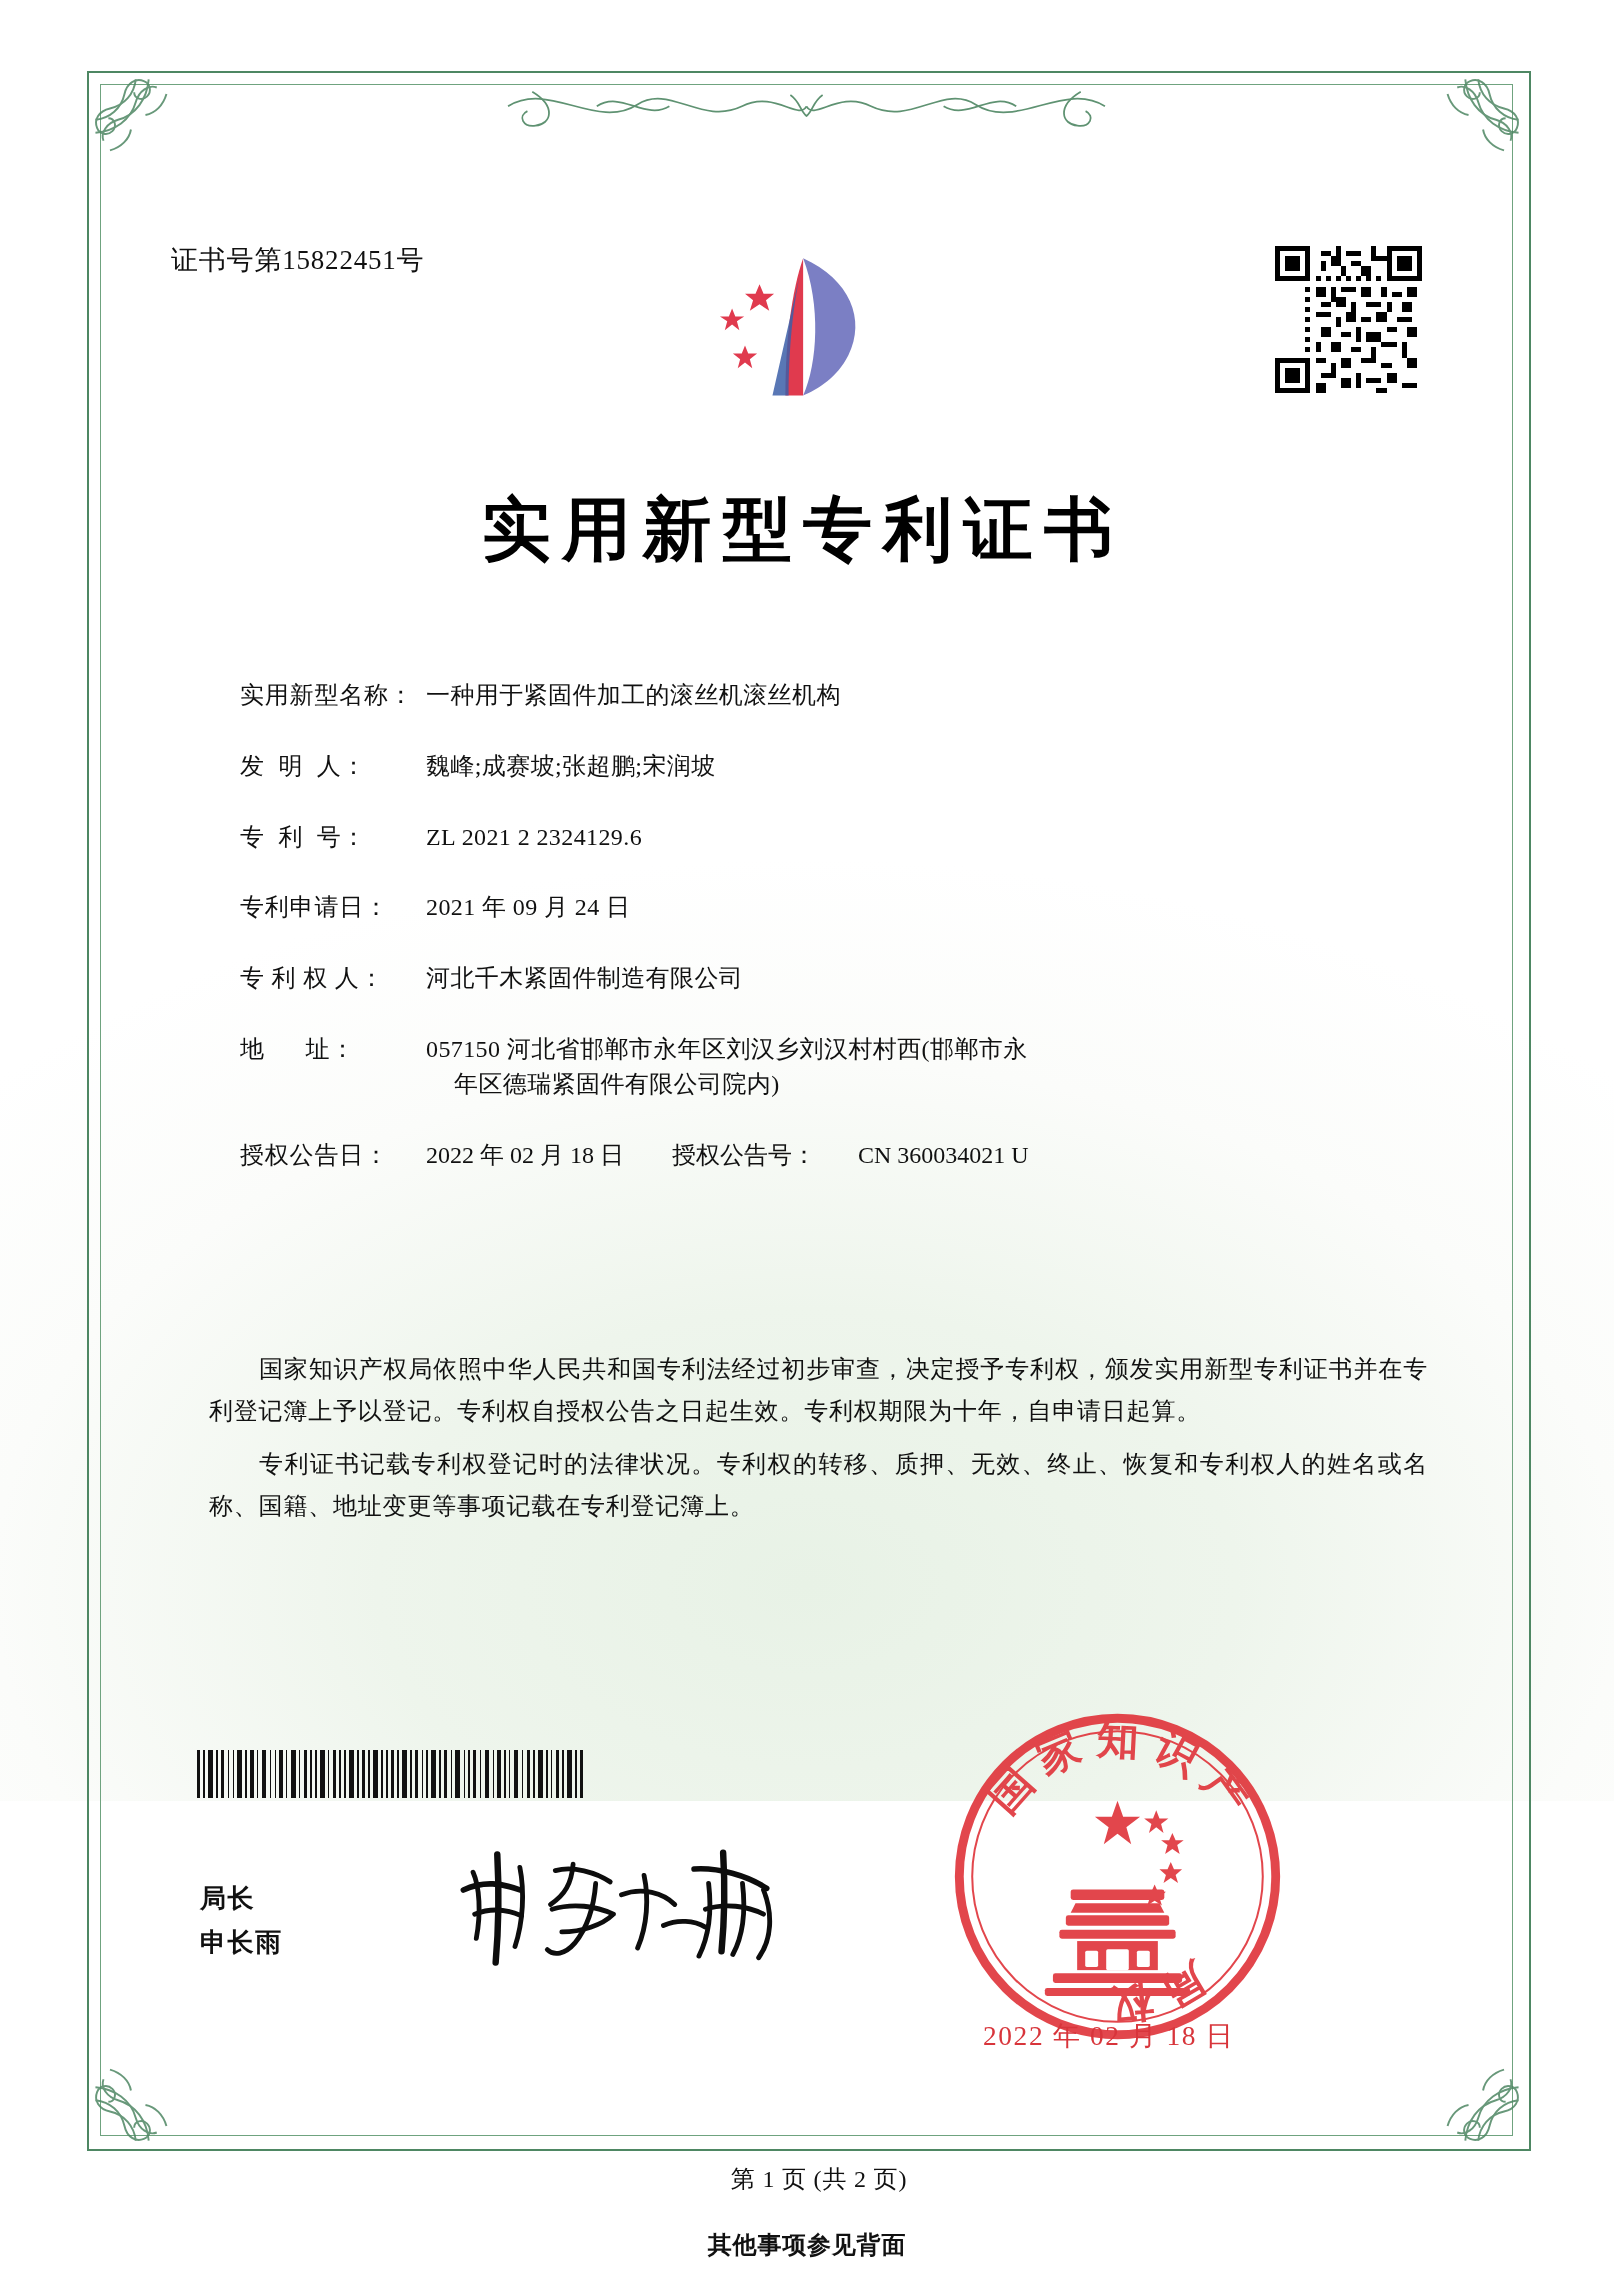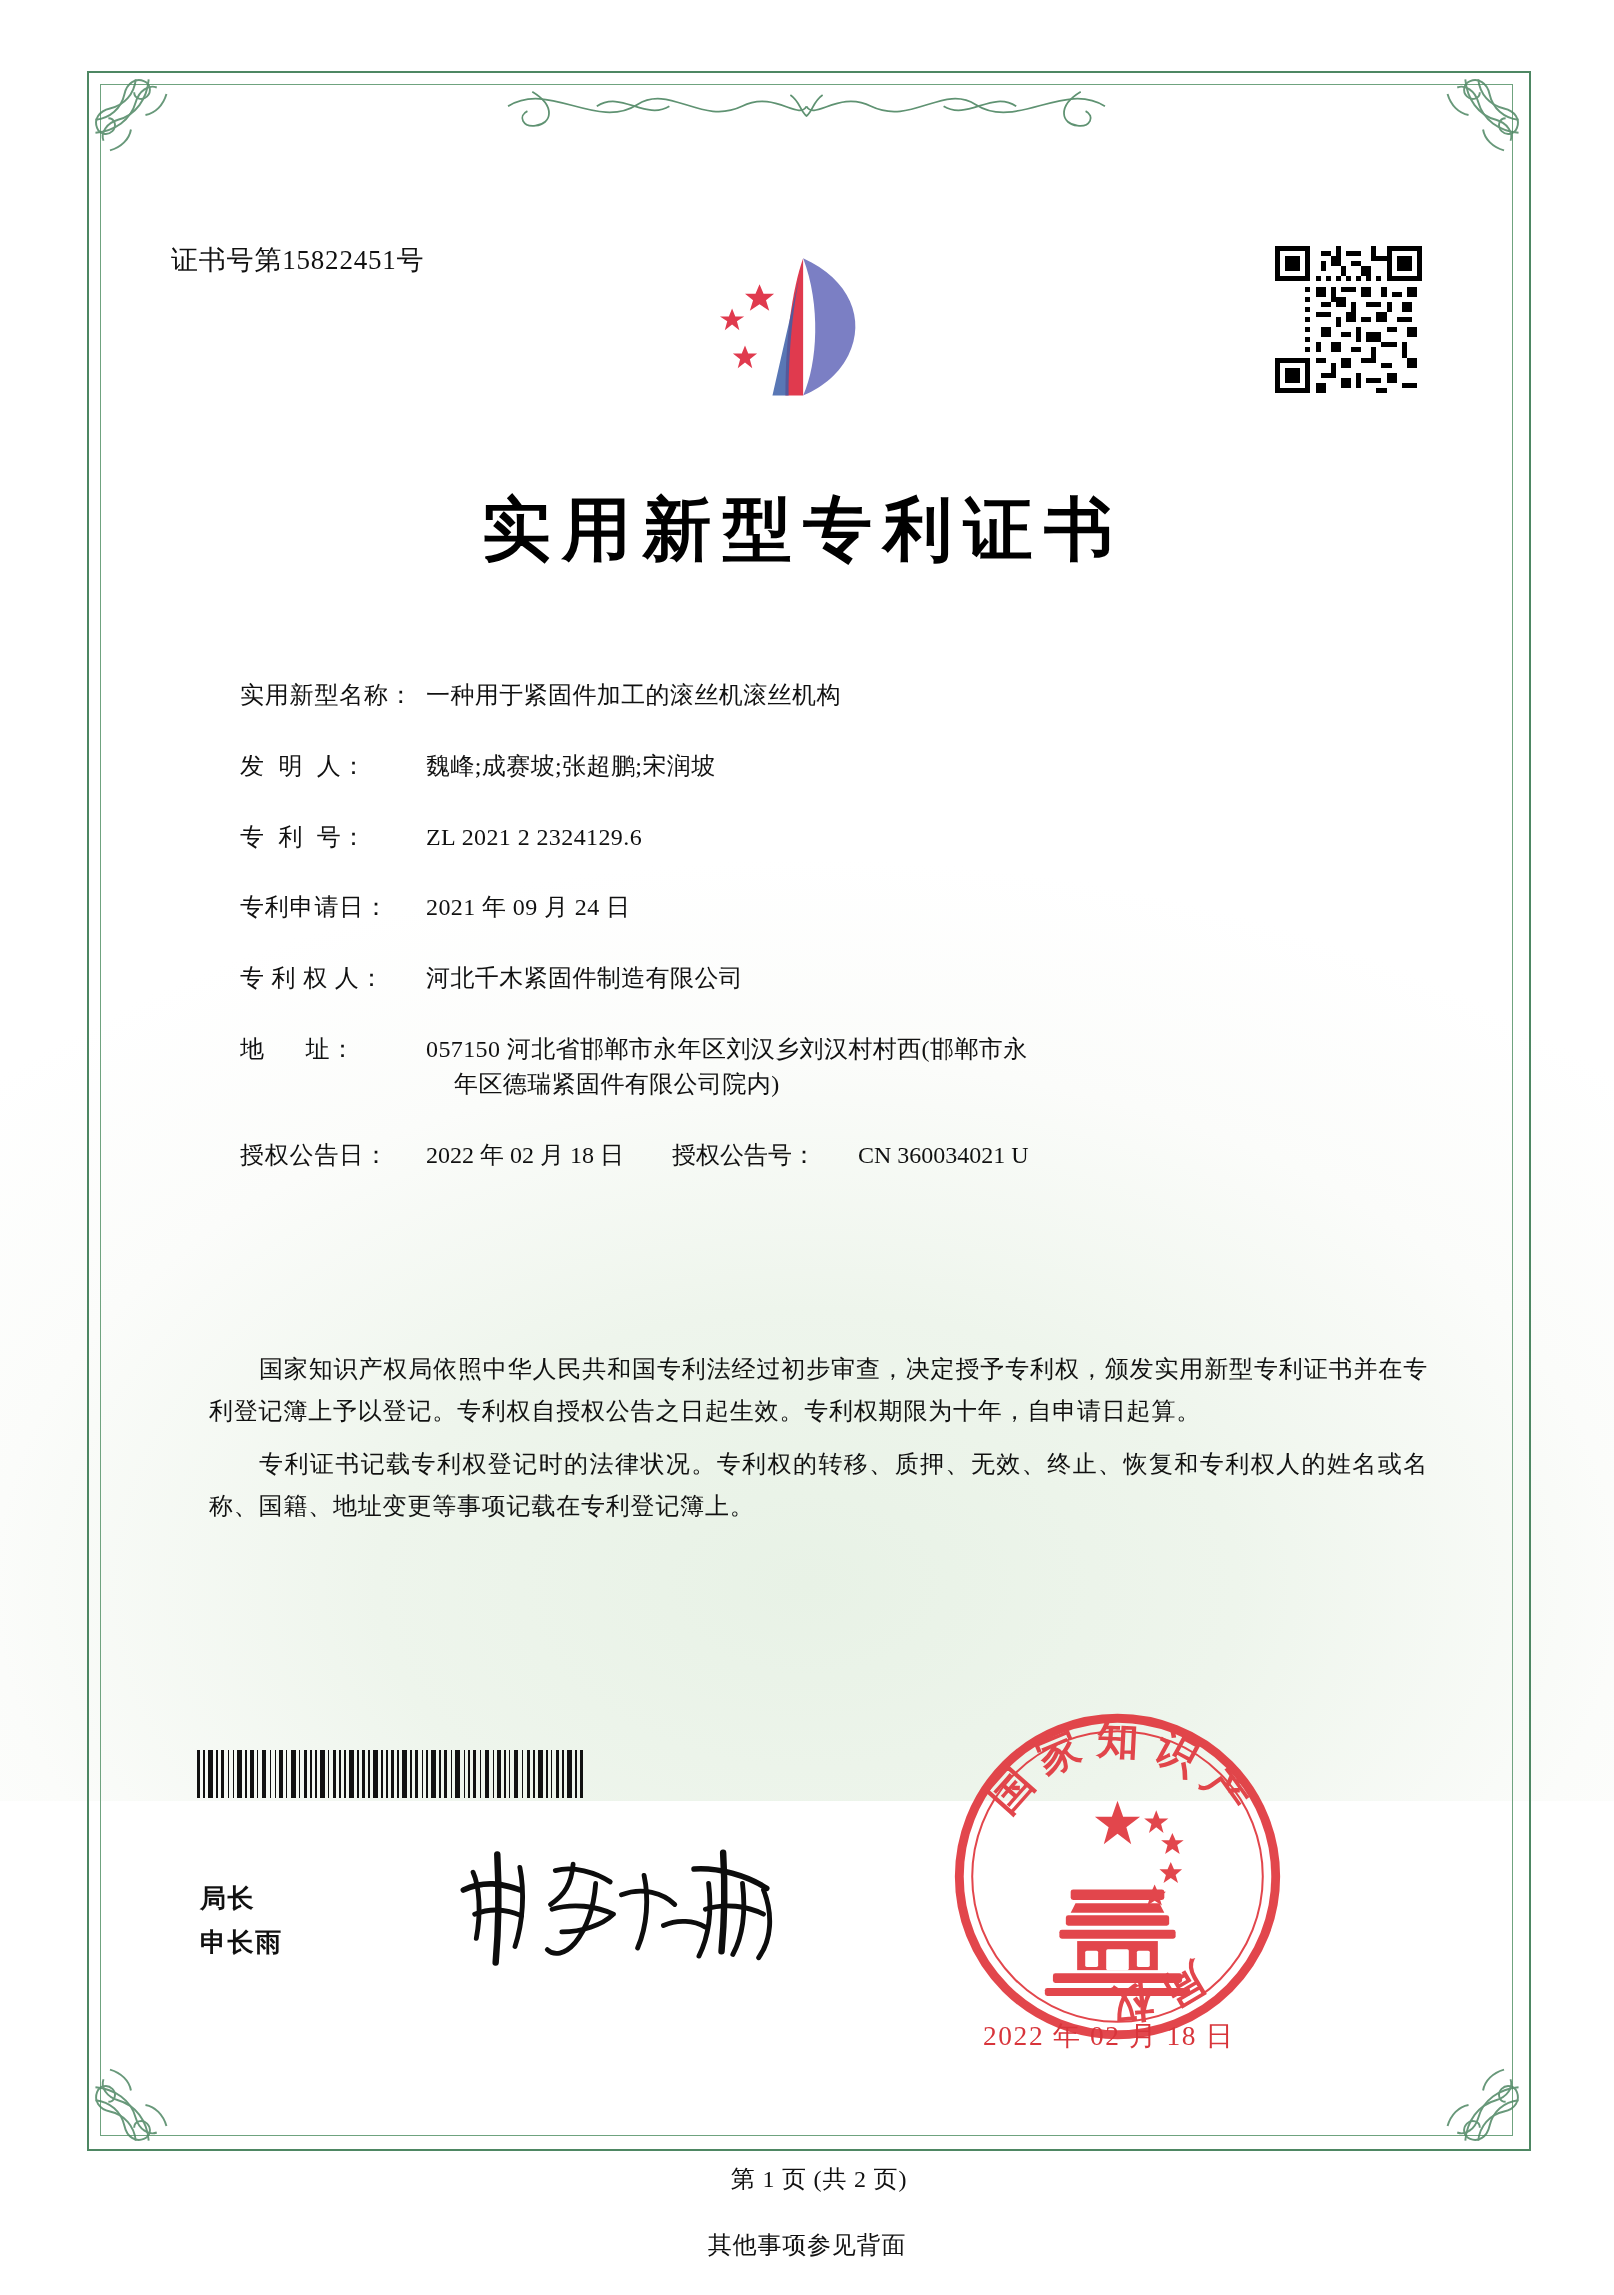--- a/index.html
+++ b/index.html
@@ -214,20 +214,21 @@
     letter-spacing: 0.8px;
     padding-left: 24px;
   }
   .back-note {
     position: absolute;
     left: 0; right: 0; top: 2229px;
     text-align: center;
     font-size: 24px;
     color: #111;
     letter-spacing: 0.8px;
+    font-weight: bold;
   }
 </style>
 </head>
 <body>
 
 <div class="page">
 
   <div class="outer-border"></div>
   <div class="inner-border"></div>
 

